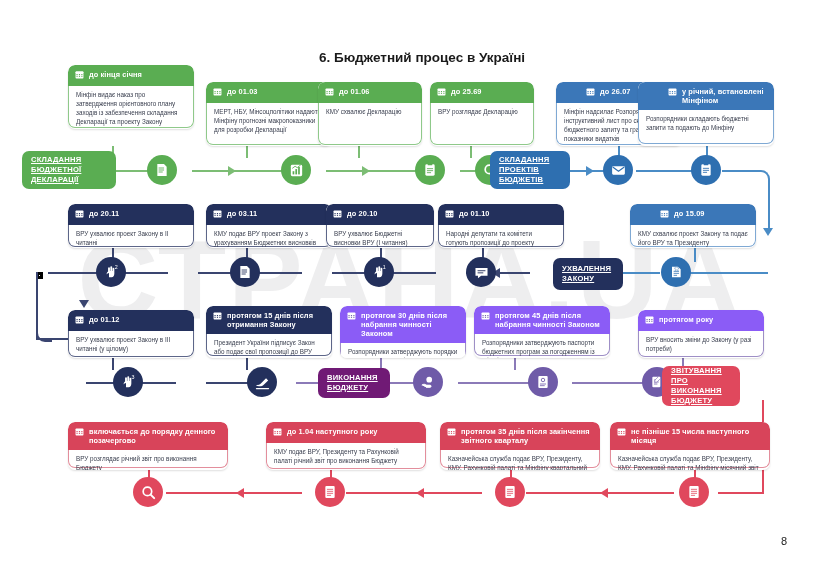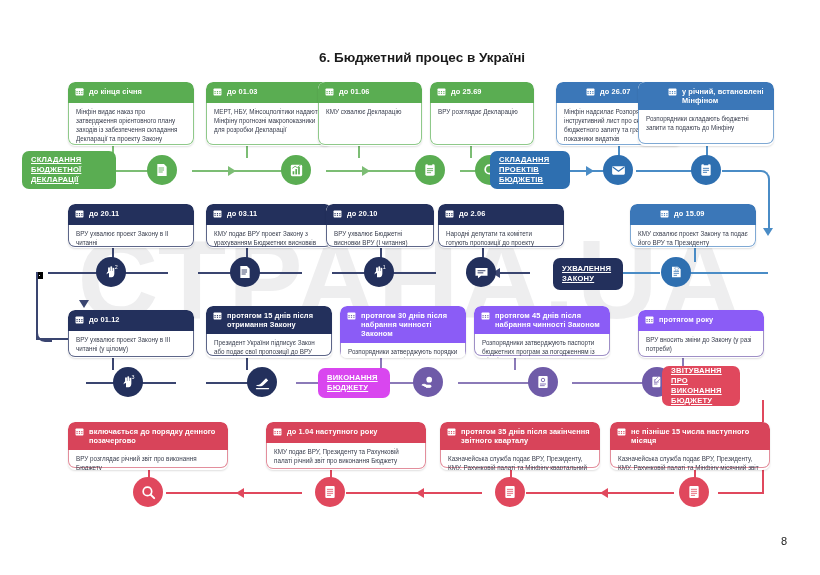--- a/index.html
+++ b/index.html
@@ -75,21 +75,21 @@
     color:#fff;font-weight:bold;font-size:7.6px;line-height:1.3;
     letter-spacing:.2px;
     display:flex;align-items:center;
     padding:6px 9px;box-sizing:border-box;
     text-transform:uppercase;
     text-decoration:underline;
   }
   .sl-green{background:#5aad52;}
   .sl-blue{background:#2e6fb0;}
   .sl-navy{background:#23305c;}
-  .sl-purple{background:#d946ef;}
+  .sl-purple{background:#701a75;}
   .sl-red{background:#e0485d;}
 
   
   .node{
     position:absolute;z-index:14;border-radius:50%;
     width:30px;height:30px;
     display:flex;align-items:center;justify-content:center;
     color:#fff;
   }
   .n-green{background:#5aad52;}
@@ -202,21 +202,21 @@
   <div class="ln v c-red" style="left:762px;top:400px;height:94px;"></div>
   <div class="arrow ar-l a-red-l" style="left:236px;top:488px;"></div>
   <div class="arrow ar-l a-red-l" style="left:416px;top:488px;"></div>
   <div class="arrow ar-l a-red-l" style="left:600px;top:488px;"></div>
 
   <div class="stub c-red" style="left:148px;top:470px;height:12px;"></div>
   <div class="stub c-red" style="left:330px;top:470px;height:12px;"></div>
   <div class="stub c-red" style="left:510px;top:470px;height:12px;"></div>
   <div class="stub c-red" style="left:694px;top:470px;height:12px;"></div>
 
-  <div class="card t-green" style="left:68px;top:82px;width:126px;height:64px;">
+  <div class="card t-green" style="left:68px;top:65px;width:126px;height:64px;">
     <div class="card-head">
       <span class="cal">
         <svg width="9" height="9" viewBox="0 0 16 16">
             <rect x="1" y="2.5" width="14" height="12.5" rx="1.3" fill="#fff"></rect>
             <rect x="1" y="2.5" width="14" height="3.4" rx="1.3" fill="#fff"></rect>
             <rect x="2.6" y="7.2" width="2.1" height="1.8" fill="#5aad52"></rect>
             <rect x="6.9" y="7.2" width="2.1" height="1.8" fill="#5aad52"></rect>
             <rect x="11.2" y="7.2" width="2.1" height="1.8" fill="#5aad52"></rect>
             <rect x="2.6" y="10.3" width="2.1" height="1.8" fill="#5aad52"></rect>
             <rect x="6.9" y="10.3" width="2.1" height="1.8" fill="#5aad52"></rect>
@@ -429,21 +429,21 @@
         <svg width="9" height="9" viewBox="0 0 16 16">
             <rect x="1" y="2.5" width="14" height="12.5" rx="1.3" fill="#fff"></rect>
             <rect x="2.6" y="7.2" width="2.1" height="1.8" fill="#23305c"></rect>
             <rect x="6.9" y="7.2" width="2.1" height="1.8" fill="#23305c"></rect>
             <rect x="11.2" y="7.2" width="2.1" height="1.8" fill="#23305c"></rect>
             <rect x="2.6" y="10.3" width="2.1" height="1.8" fill="#23305c"></rect>
             <rect x="6.9" y="10.3" width="2.1" height="1.8" fill="#23305c"></rect>
             <rect x="11.2" y="10.3" width="2.1" height="1.8" fill="#23305c"></rect>
           </svg>
       </span>
-      <span>до 2.06</span>
+      <span>до 01.10</span>
     </div>
     <div class="card-body">Народні депутати та комітети готують пропозиції до проекту Закону</div>
   </div>
 
   <div class="card t-blue" style="left:630px;top:204px;width:126px;height:44px;">
     <div class="card-head">
       <span class="cal">
         <svg width="9" height="9" viewBox="0 0 16 16">
             <rect x="1" y="2.5" width="14" height="12.5" rx="1.3" fill="#fff"></rect>
             <rect x="2.6" y="7.2" width="2.1" height="1.8" fill="#3b77b8"></rect>

